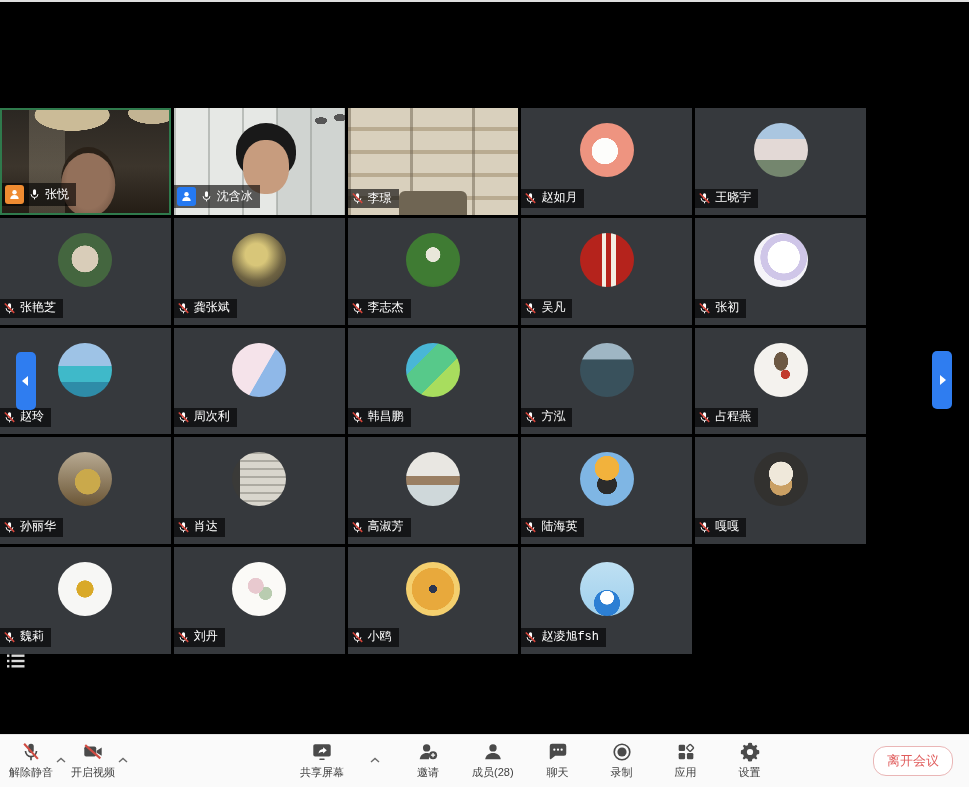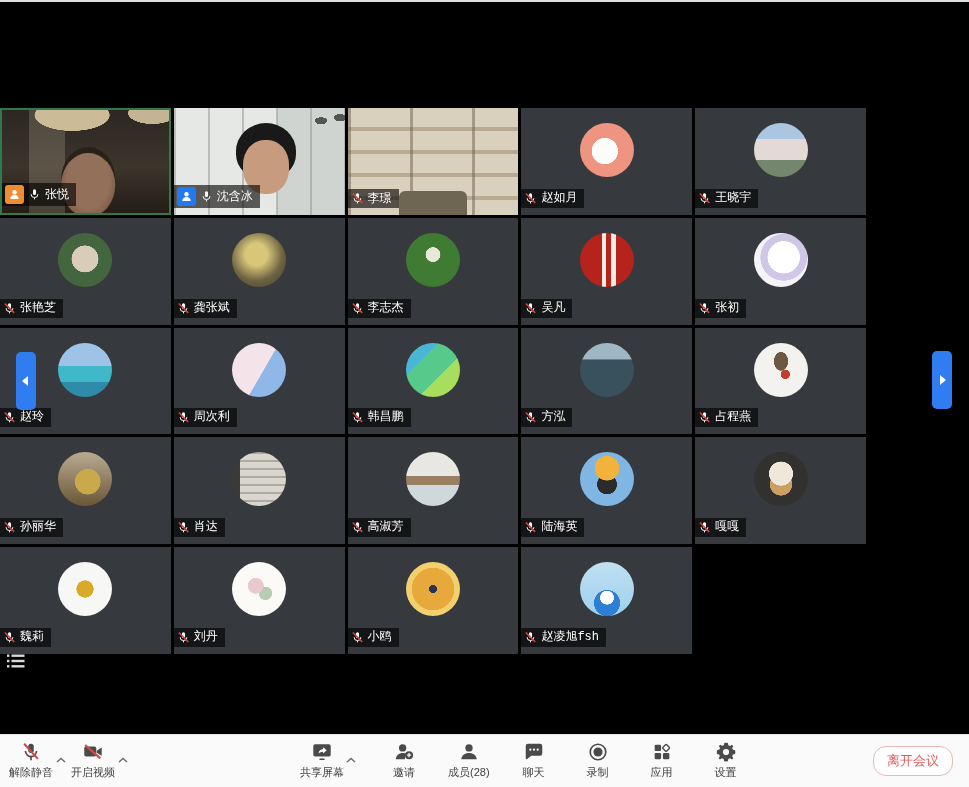--- a/index.html
+++ b/index.html
@@ -592,21 +592,21 @@
       <span>开启视频</span>
     </div>
     <span class="chev">
       <svg viewBox="0 0 10 6" width="10" height="6">
           <path d="M1 5l4-3.6L9 5" stroke="#6b6b6b" stroke-width="1.4" fill="none"></path>
         </svg>
     </span>
   </div>
 
   <div class="tb-center">
-    <div style="display:flex;align-items:flex-start;">
+    <div style="display:flex;align-items:flex-start;gap:24px;">
       <div class="tb-btn">
         <span class="ic">
           <svg viewBox="0 0 24 24" width="24" height="22">
             <rect x="2.5" y="3.5" width="19" height="13.5" rx="2" fill="#4a4a4a"></rect>
             <path d="M8.2 13.5c.4-3 2.2-4.6 5-4.8V6.8l4 3.4-4 3.4v-1.9c-2 .1-3.6.8-5 1.8z" fill="#fff"></path>
             <rect x="9" y="19" width="6" height="1.8" rx=".9" fill="#4a4a4a"></rect>
           </svg>
         </span>
         <span>共享屏幕</span>
       </div>

